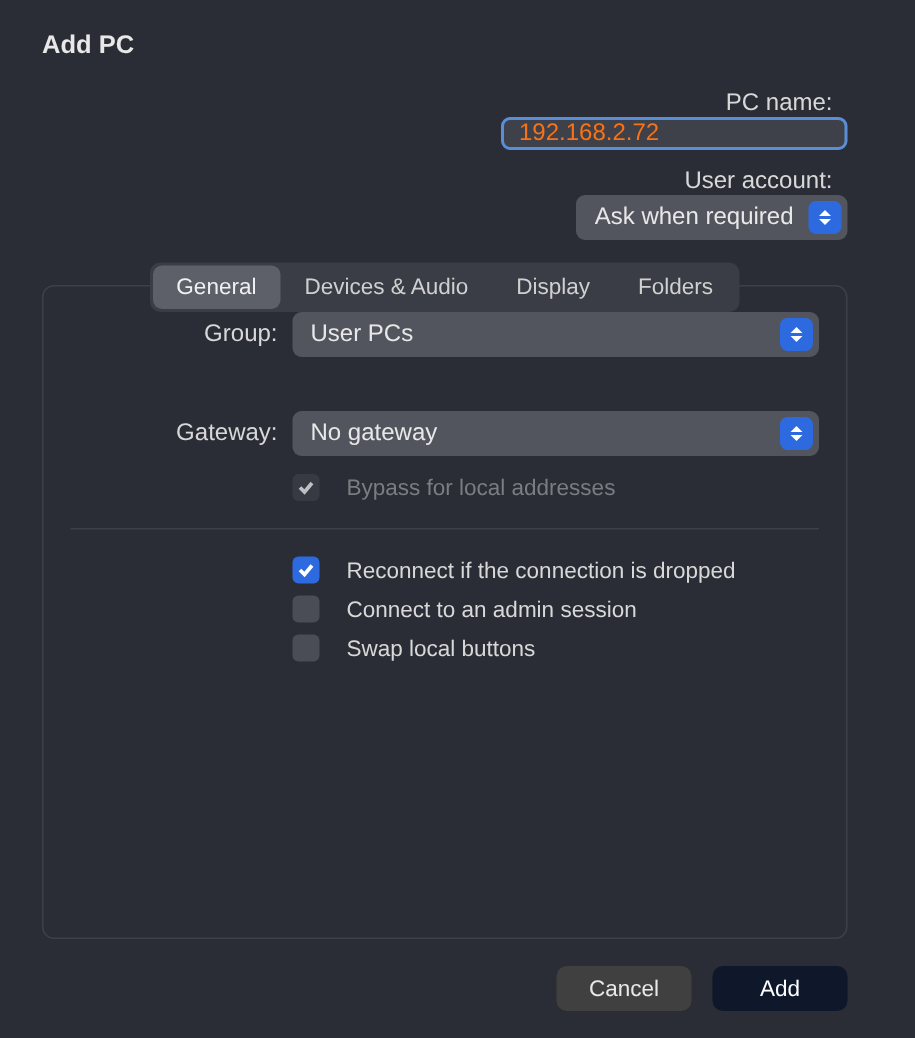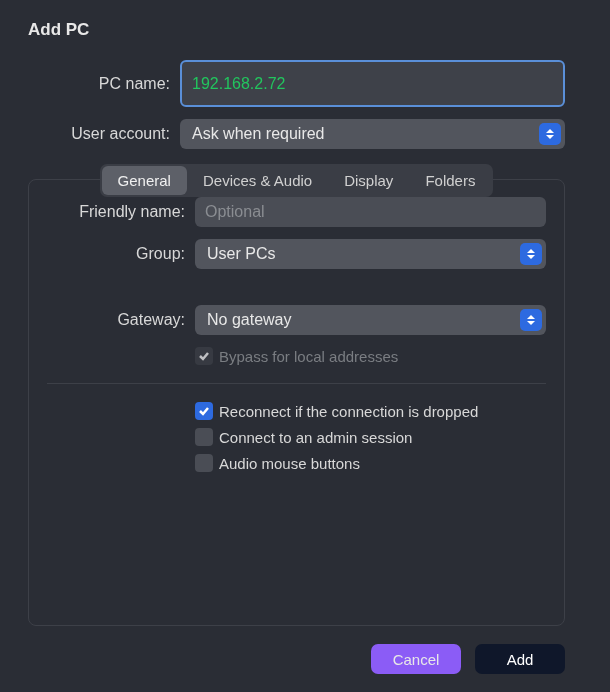--- a/index.html
+++ b/index.html
@@ -23,37 +23,38 @@
       border-radius: 10px;
     }
     .title {
       font-size: 17px;
       font-weight: 600;
       color: #e8e8e8;
       margin-bottom: 20px;
     }
     .form-row {
       display: flex;
-      align-items: center;
+      align-items: flex-end;
       margin-bottom: 12px;
+      flex-direction: column;
     }
     .form-label {
       width: 152px;
       text-align: right;
       padding-right: 10px;
       font-size: 16px;
       color: #d8d8d8;
     }
     .text-input {
       flex: 1;
       height: 47px;
       background: #3e4149;
       border: 2px solid #5a8fd8;
       border-radius: 6px;
-      color: #22c55e;
+      color: #f97316;
       font-size: 16px;
       padding: 0 10px;
       outline: none;
     }
     .text-input-plain {
       flex: 1;
       height: 30px;
       background: #4a4d55;
       border: none;
       border-radius: 6px;
@@ -146,21 +147,21 @@
       text-align: right;
       padding-right: 10px;
       font-size: 16px;
       color: #d8d8d8;
     }
     .check-row {
       display: flex;
       align-items: center;
       margin-left: 148px;
       margin-bottom: 8px;
-      gap: 6px;
+      gap: 18px;
     }
     .checkbox {
       width: 18px;
       height: 18px;
       border-radius: 4px;
       background: #4a4d55;
       display: flex;
       align-items: center;
       justify-content: center;
       flex-shrink: 0;
@@ -202,21 +203,21 @@
       height: 30px;
       border-radius: 7px;
       font-size: 15px;
       border: none;
       cursor: pointer;
       display: flex;
       align-items: center;
       justify-content: center;
     }
     .btn-default {
-      background: #8b5cf6;
+      background: #404040;
       color: #e8e8e8;
     }
     .btn-primary {
       background: #0f172a;
       color: #fff;
     }
     .gap-large { height: 24px; }
   </style>
 </head>
 <body>
@@ -252,24 +253,20 @@
       <div class="tab-group">
         <div class="tab active">General</div>
         <div class="tab">Devices &amp; Audio</div>
         <div class="tab">Display</div>
         <div class="tab">Folders</div>
       </div>
     </div>
 
     <div class="tab-body">
 
-      <div class="inner-row">
-        <div class="inner-label">Friendly name:</div>
-        <input class="text-input-plain" type="text" placeholder="Optional" style="">
-      </div>
 
       <div class="inner-row">
         <div class="inner-label">Group:</div>
         <div class="select-wrap">
           <div class="select">
             <span>User PCs</span>
           </div>
           <div class="select-arrows">
             <svg viewBox="0 0 10 6">
                 <path d="M1 5 L5 1 L9 5"></path>
@@ -320,21 +317,21 @@
         <div class="check-label">Reconnect if the connection is dropped</div>
       </div>
 
       <div class="check-row">
         <div class="checkbox"></div>
         <div class="check-label">Connect to an admin session</div>
       </div>
 
       <div class="check-row">
         <div class="checkbox"></div>
-        <div class="check-label">Audio mouse buttons</div>
+        <div class="check-label">Swap local buttons</div>
       </div>
 
     </div>
   </div>
 
   <div class="footer">
     <button class="btn btn-default">Cancel</button>
     <button class="btn btn-primary">Add</button>
   </div>
 

